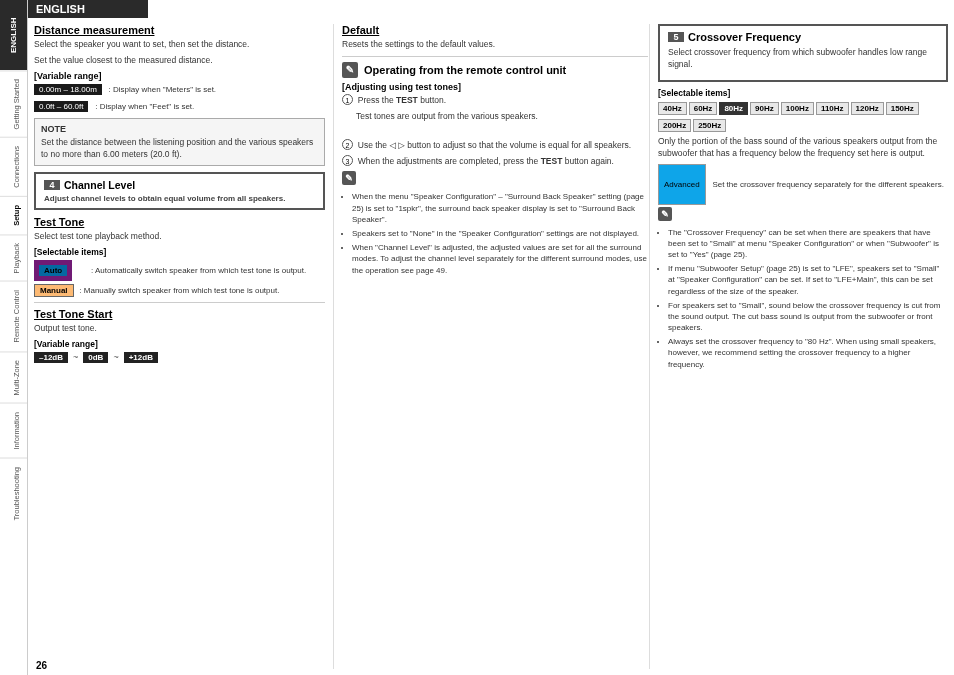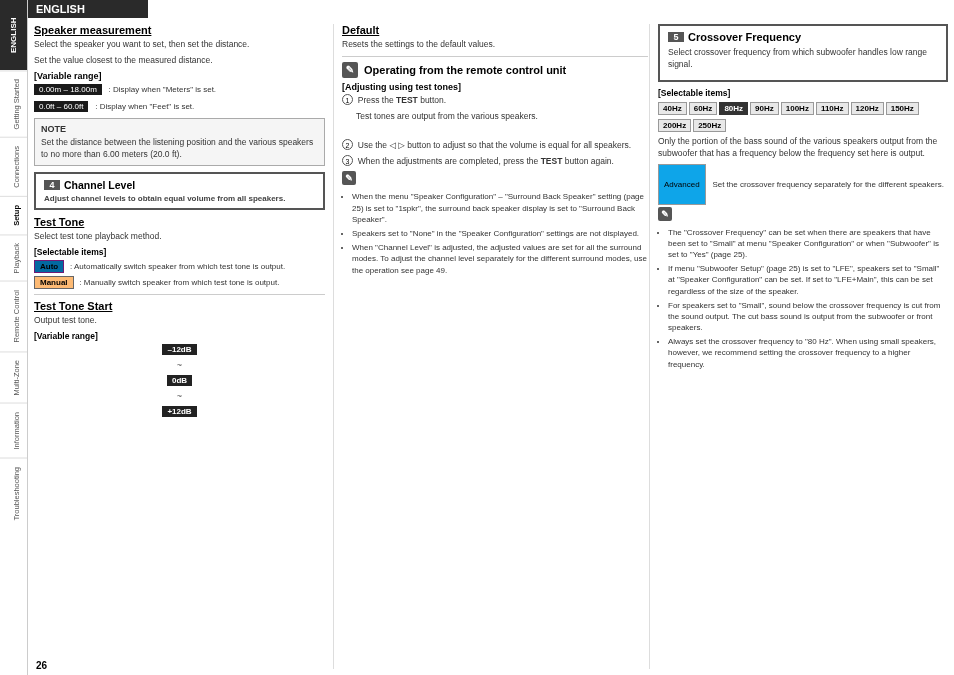--- a/index.html
+++ b/index.html
@@ -193,25 +193,25 @@
     }
 
     .channel-desc {
       font-size: 8px;
       color: #444;
       font-weight: bold;
     }
 
     .auto-box {
       display: inline-block;
-      border: 1px solid #701a75;
+      border: 5px solid #701a75;
       padding: 1px 5px;
       font-size: 8px;
       font-weight: bold;
-      margin-right: 3px;
+      margin-right: 16px;
       background: #0369a1;
     }
 
     .manual-box {
       display: inline-block;
       border: 1px solid #666;
       padding: 1px 5px;
       font-size: 8px;
       font-weight: bold;
       margin-right: 3px;
@@ -322,21 +322,20 @@
       text-align: center;
       line-height: 11px;
       margin-right: 2px;
     }
 
     .inline-range {
       display: flex;
       align-items: center;
       gap: 5px;
       margin: 3px 0;
-      flex-direction: column;
     }
 
     .range-dark {
       background: #222;
       color: #fff;
       font-size: 8px;
       padding: 1px 5px;
       font-weight: bold;
     }
 
@@ -403,21 +402,21 @@
     <div class="sidebar-item">Troubleshooting</div>
   </div>
 </div>
 
 <div class="main">
   <div class="english-header">ENGLISH</div>
 
   <div class="content">
 
     <div class="left-col">
-      <div class="section-title">Speaker measurement</div>
+      <div class="section-title">Distance measurement</div>
       <div class="body-text">Select the speaker you want to set, then set the distance.</div>
       <div class="body-text">Set the value closest to the measured distance.</div>
 
       <div class="sub-heading">[Variable range]</div>
       <div style="margin-bottom:3px;">
         <span class="range-box">0.00m – 18.00m</span>
         <span class="body-text" style="display:inline;font-size:8px;">: Display when "Meters" is set.</span>
       </div>
       <div style="margin-bottom:3px;">
         <span class="range-box">0.0ft – 60.0ft</span>

